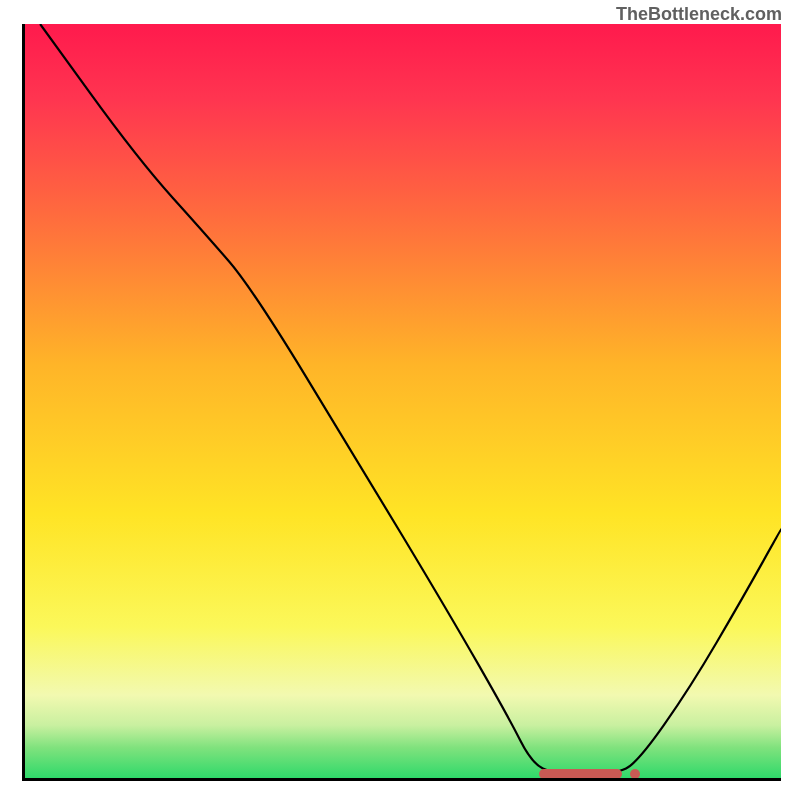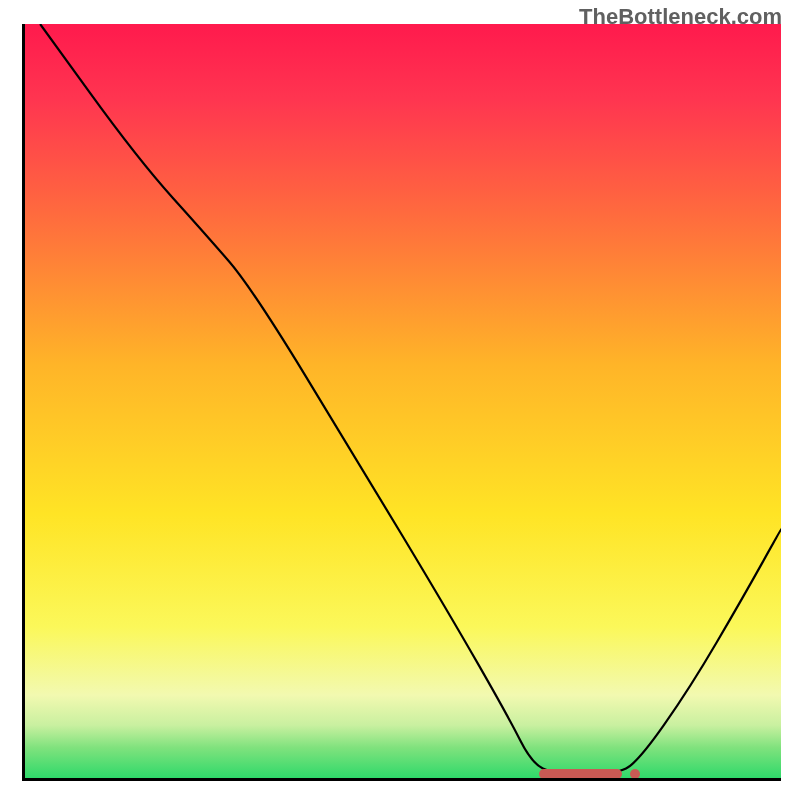--- a/index.html
+++ b/index.html
@@ -14,21 +14,21 @@
   .container {
     width: 800px;
     height: 800px;
     position: relative;
   }
   .watermark {
     position: absolute;
     top: 4px;
     right: 18px;
     color: #606060;
-    font-size: 22px;
+    font-size: 18px;
     font-weight: bold;
     z-index: 10;
   }
   .plot-area {
     position: absolute;
     left: 22px;
     top: 24px;
     width: 756px;
     height: 754px;
     border-left: 3px solid #000;

